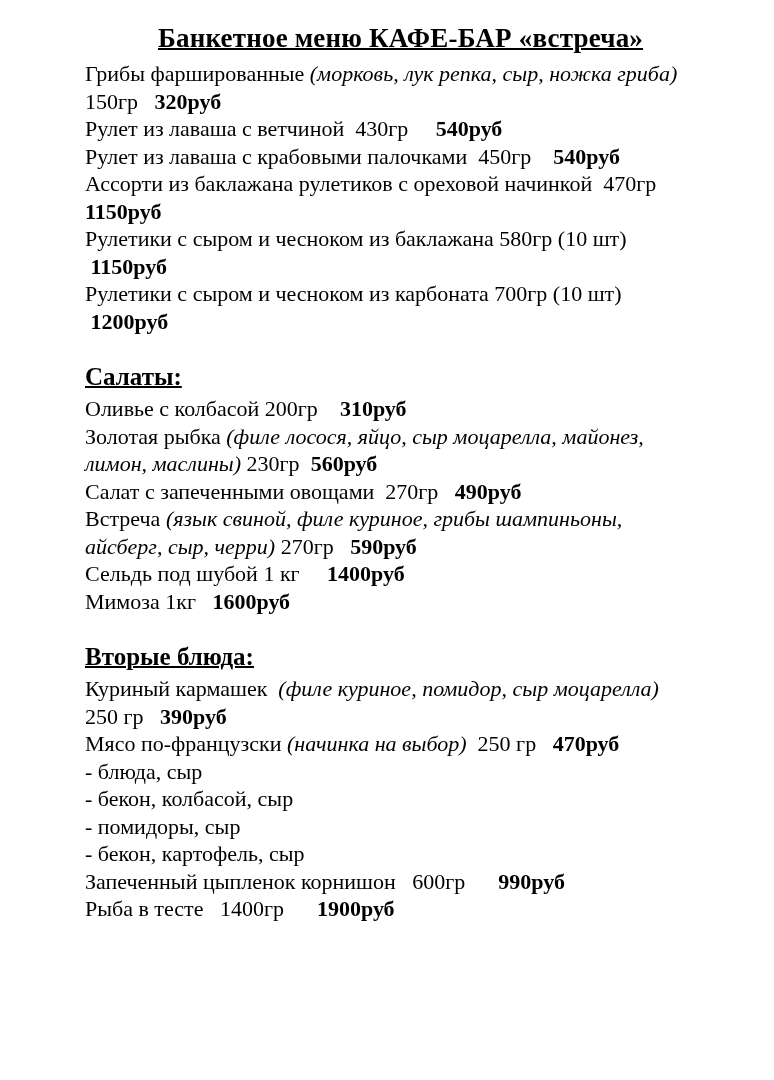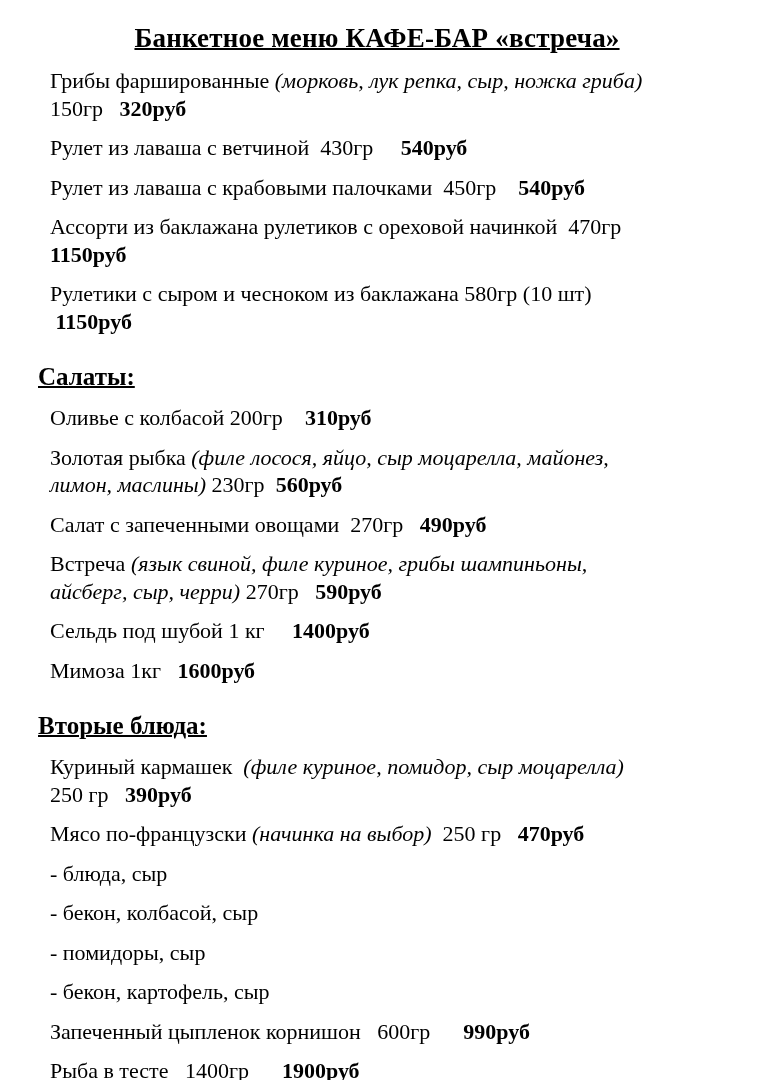--- a/index.html
+++ b/index.html
@@ -11,21 +11,21 @@
     width: 774px;
     height: 1080px;
     font-family: "Liberation Serif", serif;
     color: #000000;
     overflow: hidden;
   }
   .page {
     box-sizing: border-box;
     width: 774px;
     height: 1080px;
-    padding: 22px 58px 0 38px;
+    padding: 22px 58px 0 85px;
   }
   .title {
     font-size: 27px;
     font-weight: bold;
     text-decoration: underline;
     text-decoration-thickness: 2px;
     text-align: center;
     margin: 0 0 5px 0;
     line-height: 33px;
     letter-spacing: 0.2px;
@@ -37,21 +37,21 @@
     text-decoration-thickness: 2px;
     margin: 0 0 3px 0;
     line-height: 31px;
   }
   .menu-section + .menu-section {
     margin-top: 26px;
   }
   .item {
     font-size: 22px;
     line-height: 27.5px;
-    margin: 12px;
+    margin: 0;
     white-space: pre-wrap;
   }
   .n { font-style: normal; font-weight: normal; }
   .i { font-style: italic; }
   .b { font-weight: bold; }
 </style>
 </head>
 <body>
 
 <div class="page">
@@ -59,20 +59,22 @@
   <div id="sections">
       <section class="menu-section">
         <p class="item"><span class="n">Грибы фаршированные </span><span class="i">(морковь, лук репка, сыр, ножка гриба)</span><span class="n">
 150гр   </span><span class="b">320руб</span></p>
         <p class="item"><span class="n">Рулет из лаваша с ветчиной  430гр     </span><span class="b">540руб</span></p>
         <p class="item"><span class="n">Рулет из лаваша с крабовыми палочками  450гр    </span><span class="b">540руб</span></p>
         <p class="item"><span class="n">Ассорти из баклажана рулетиков с ореховой начинкой  470гр
 </span><span class="b">1150руб</span></p>
         <p class="item"><span class="n">Рулетики с сыром и чесноком из баклажана 580гр (10 шт)
  </span><span class="b">1150руб</span></p>
+        <p class="item"><span class="n">Рулетики с сыром и чесноком из карбоната 700гр (10 шт)
+ </span><span class="b">1200руб</span></p>
       </section>
       <section class="menu-section">
         <h2 class="section-heading">Салаты:</h2>
         <p class="item"><span class="n">Оливье с колбасой 200гр    </span><span class="b">310руб</span></p>
         <p class="item"><span class="n">Золотая рыбка </span><span class="i">(филе лосося, яйцо, сыр моцарелла, майонез,
 лимон, маслины)</span><span class="n"> 230гр  </span><span class="b">560руб</span></p>
         <p class="item"><span class="n">Салат с запеченными овощами  270гр   </span><span class="b">490руб</span></p>
         <p class="item"><span class="n">Встреча </span><span class="i">(язык свиной, филе куриное, грибы шампиньоны,
 айсберг, сыр, черри)</span><span class="n"> 270гр   </span><span class="b">590руб</span></p>
         <p class="item"><span class="n">Сельдь под шубой 1 кг     </span><span class="b">1400руб</span></p>

